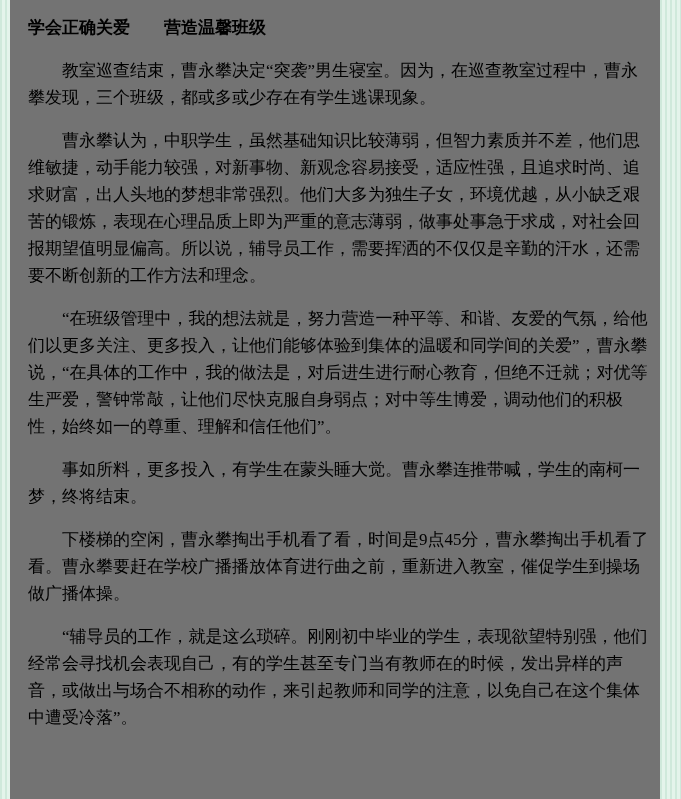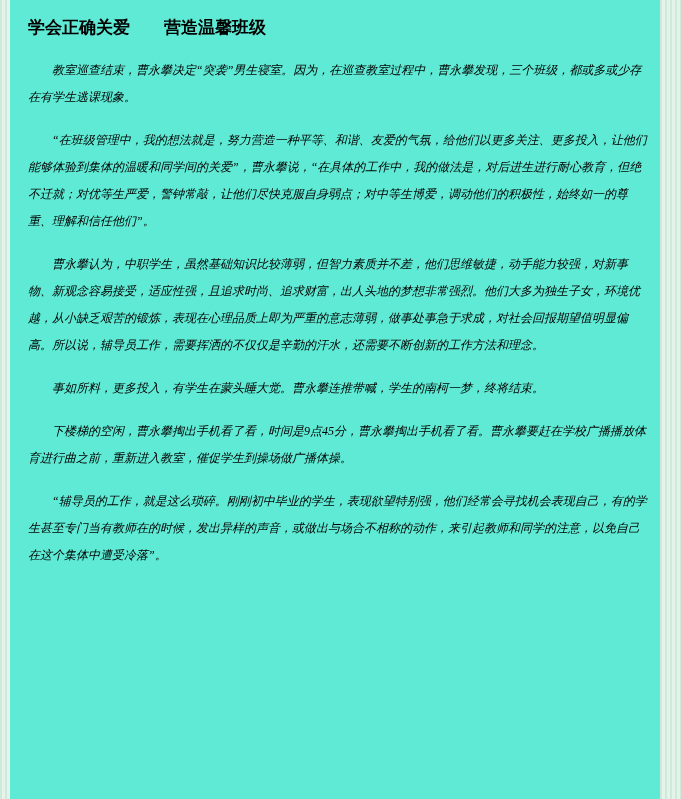--- a/index.html
+++ b/index.html
@@ -4,21 +4,21 @@
 <style>
   html, body {
     margin: 0;
     padding: 0;
     background: #ffffff;
   }
   .page {
     position: relative;
     width: 681px;
     height: 799px;
-    background: #5eead4;
+    background: #737373;
     overflow: hidden;
     display: flex;
     font-family: "Liberation Serif", "DejaVu Serif", serif;
     color: #000000;
   }
   .stripe {
     flex: 0 0 auto;
     height: 100%;
     background-image: repeating-linear-gradient(
       90deg,
@@ -37,38 +37,37 @@
     overflow: hidden;
   }
   .doc-title {
     font-size: 17px;
     line-height: 27px;
     font-weight: bold;
     margin: 0;
     white-space: pre;
   }
   .doc-paragraph {
-    font-size: 12px;
+    font-size: 17px;
     line-height: 27px;
     margin: 16px 0 0 0;
     text-indent: 2em;
     text-align: left;
     overflow-wrap: break-word;
     line-break: normal;
-    font-style: italic;
   }
 </style>
 </head>
 <body style="color: rgb(0, 0, 0); background: rgb(255, 255, 255);">
 
 <div class="page">
   <div class="stripe stripe-left"></div>
   <div class="content">
     <h1 class="doc-title">学会正确关爱　　营造温馨班级</h1>
     <p class="doc-paragraph">教室巡查结束，曹永攀决定“突袭”男生寝室。因为，在巡查教室过程中，曹永攀发现，三个班级，都或多或少存在有学生逃课现象。</p>
+    <p class="doc-paragraph">曹永攀认为，中职学生，虽然基础知识比较薄弱，但智力素质并不差，他们思维敏捷，动手能力较强，对新事物、新观念容易接受，适应性强，且追求时尚、追求财富，出人头地的梦想非常强烈。他们大多为独生子女，环境优越，从小缺乏艰苦的锻炼，表现在心理品质上即为严重的意志薄弱，做事处事急于求成，对社会回报期望值明显偏高。所以说，辅导员工作，需要挥洒的不仅仅是辛勤的汗水，还需要不断创新的工作方法和理念。</p>
     <p class="doc-paragraph">“在班级管理中，我的想法就是，努力营造一种平等、和谐、友爱的气氛，给他们以更多关注、更多投入，让他们能够体验到集体的温暖和同学间的关爱”，曹永攀说，“在具体的工作中，我的做法是，对后进生进行耐心教育，但绝不迁就；对优等生严爱，警钟常敲，让他们尽快克服自身弱点；对中等生博爱，调动他们的积极性，始终如一的尊重、理解和信任他们”。</p>
-    <p class="doc-paragraph">曹永攀认为，中职学生，虽然基础知识比较薄弱，但智力素质并不差，他们思维敏捷，动手能力较强，对新事物、新观念容易接受，适应性强，且追求时尚、追求财富，出人头地的梦想非常强烈。他们大多为独生子女，环境优越，从小缺乏艰苦的锻炼，表现在心理品质上即为严重的意志薄弱，做事处事急于求成，对社会回报期望值明显偏高。所以说，辅导员工作，需要挥洒的不仅仅是辛勤的汗水，还需要不断创新的工作方法和理念。</p>
     <p class="doc-paragraph">事如所料，更多投入，有学生在蒙头睡大觉。曹永攀连推带喊，学生的南柯一梦，终将结束。</p>
     <p class="doc-paragraph">下楼梯的空闲，曹永攀掏出手机看了看，时间是9点45分，曹永攀掏出手机看了看。曹永攀要赶在学校广播播放体育进行曲之前，重新进入教室，催促学生到操场做广播体操。</p>
     <p class="doc-paragraph">“辅导员的工作，就是这么琐碎。刚刚初中毕业的学生，表现欲望特别强，他们经常会寻找机会表现自己，有的学生甚至专门当有教师在的时候，发出异样的声音，或做出与场合不相称的动作，来引起教师和同学的注意，以免自己在这个集体中遭受冷落”。</p>
   </div>
   <div class="stripe stripe-right"></div>
 </div>
 
 </body></html>

